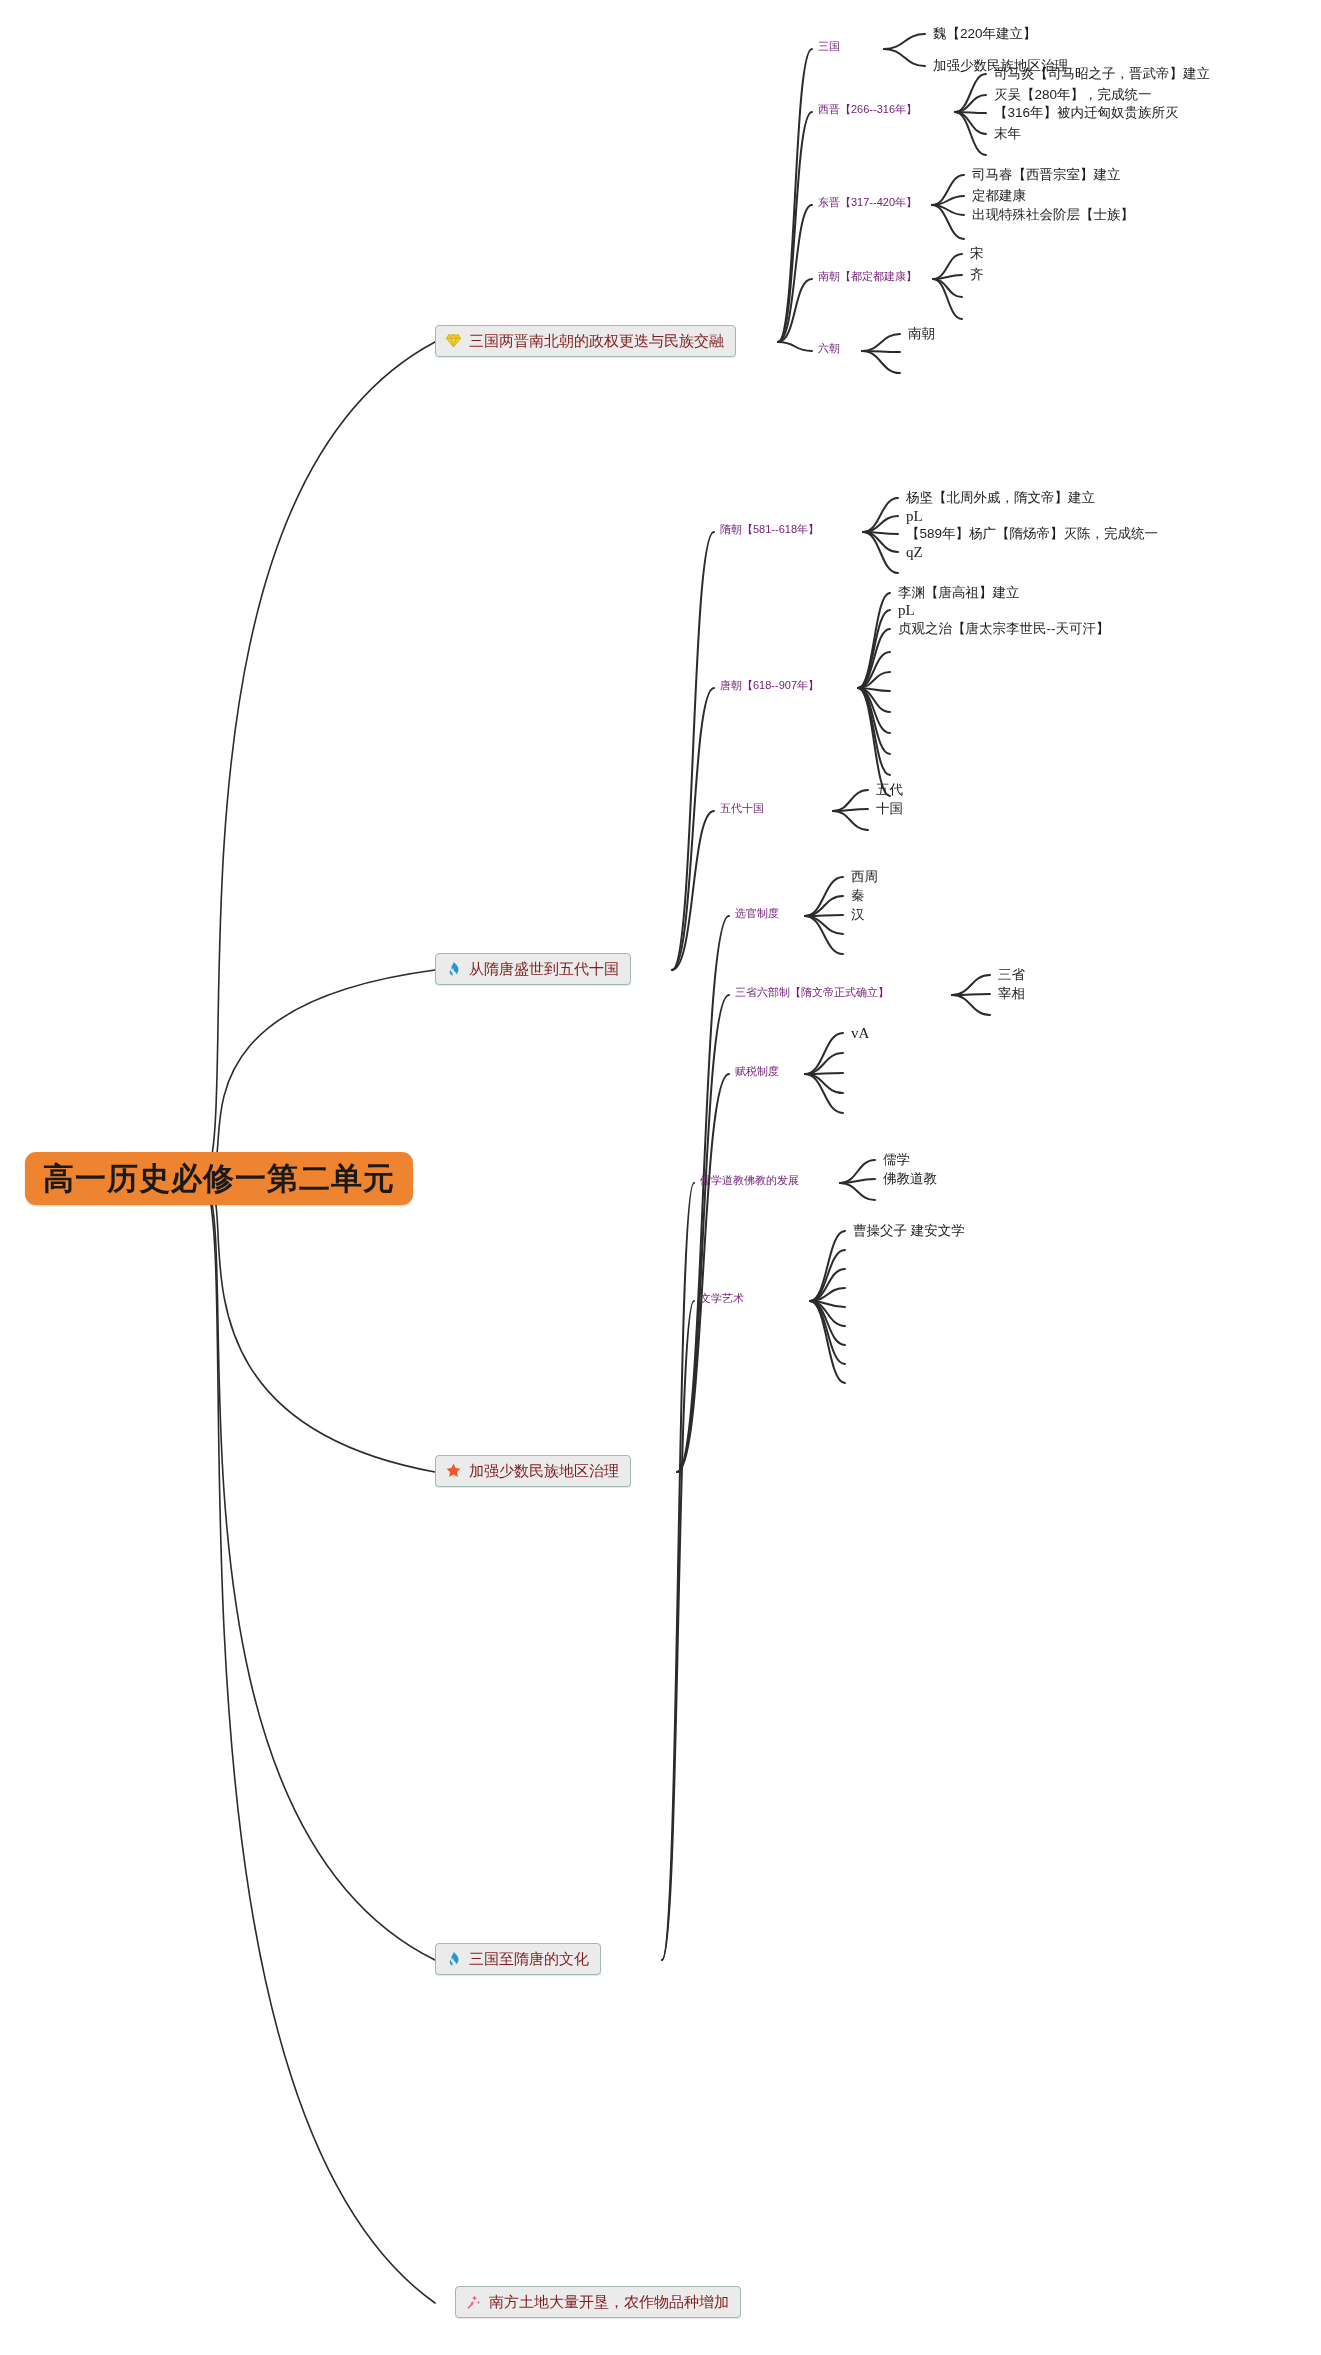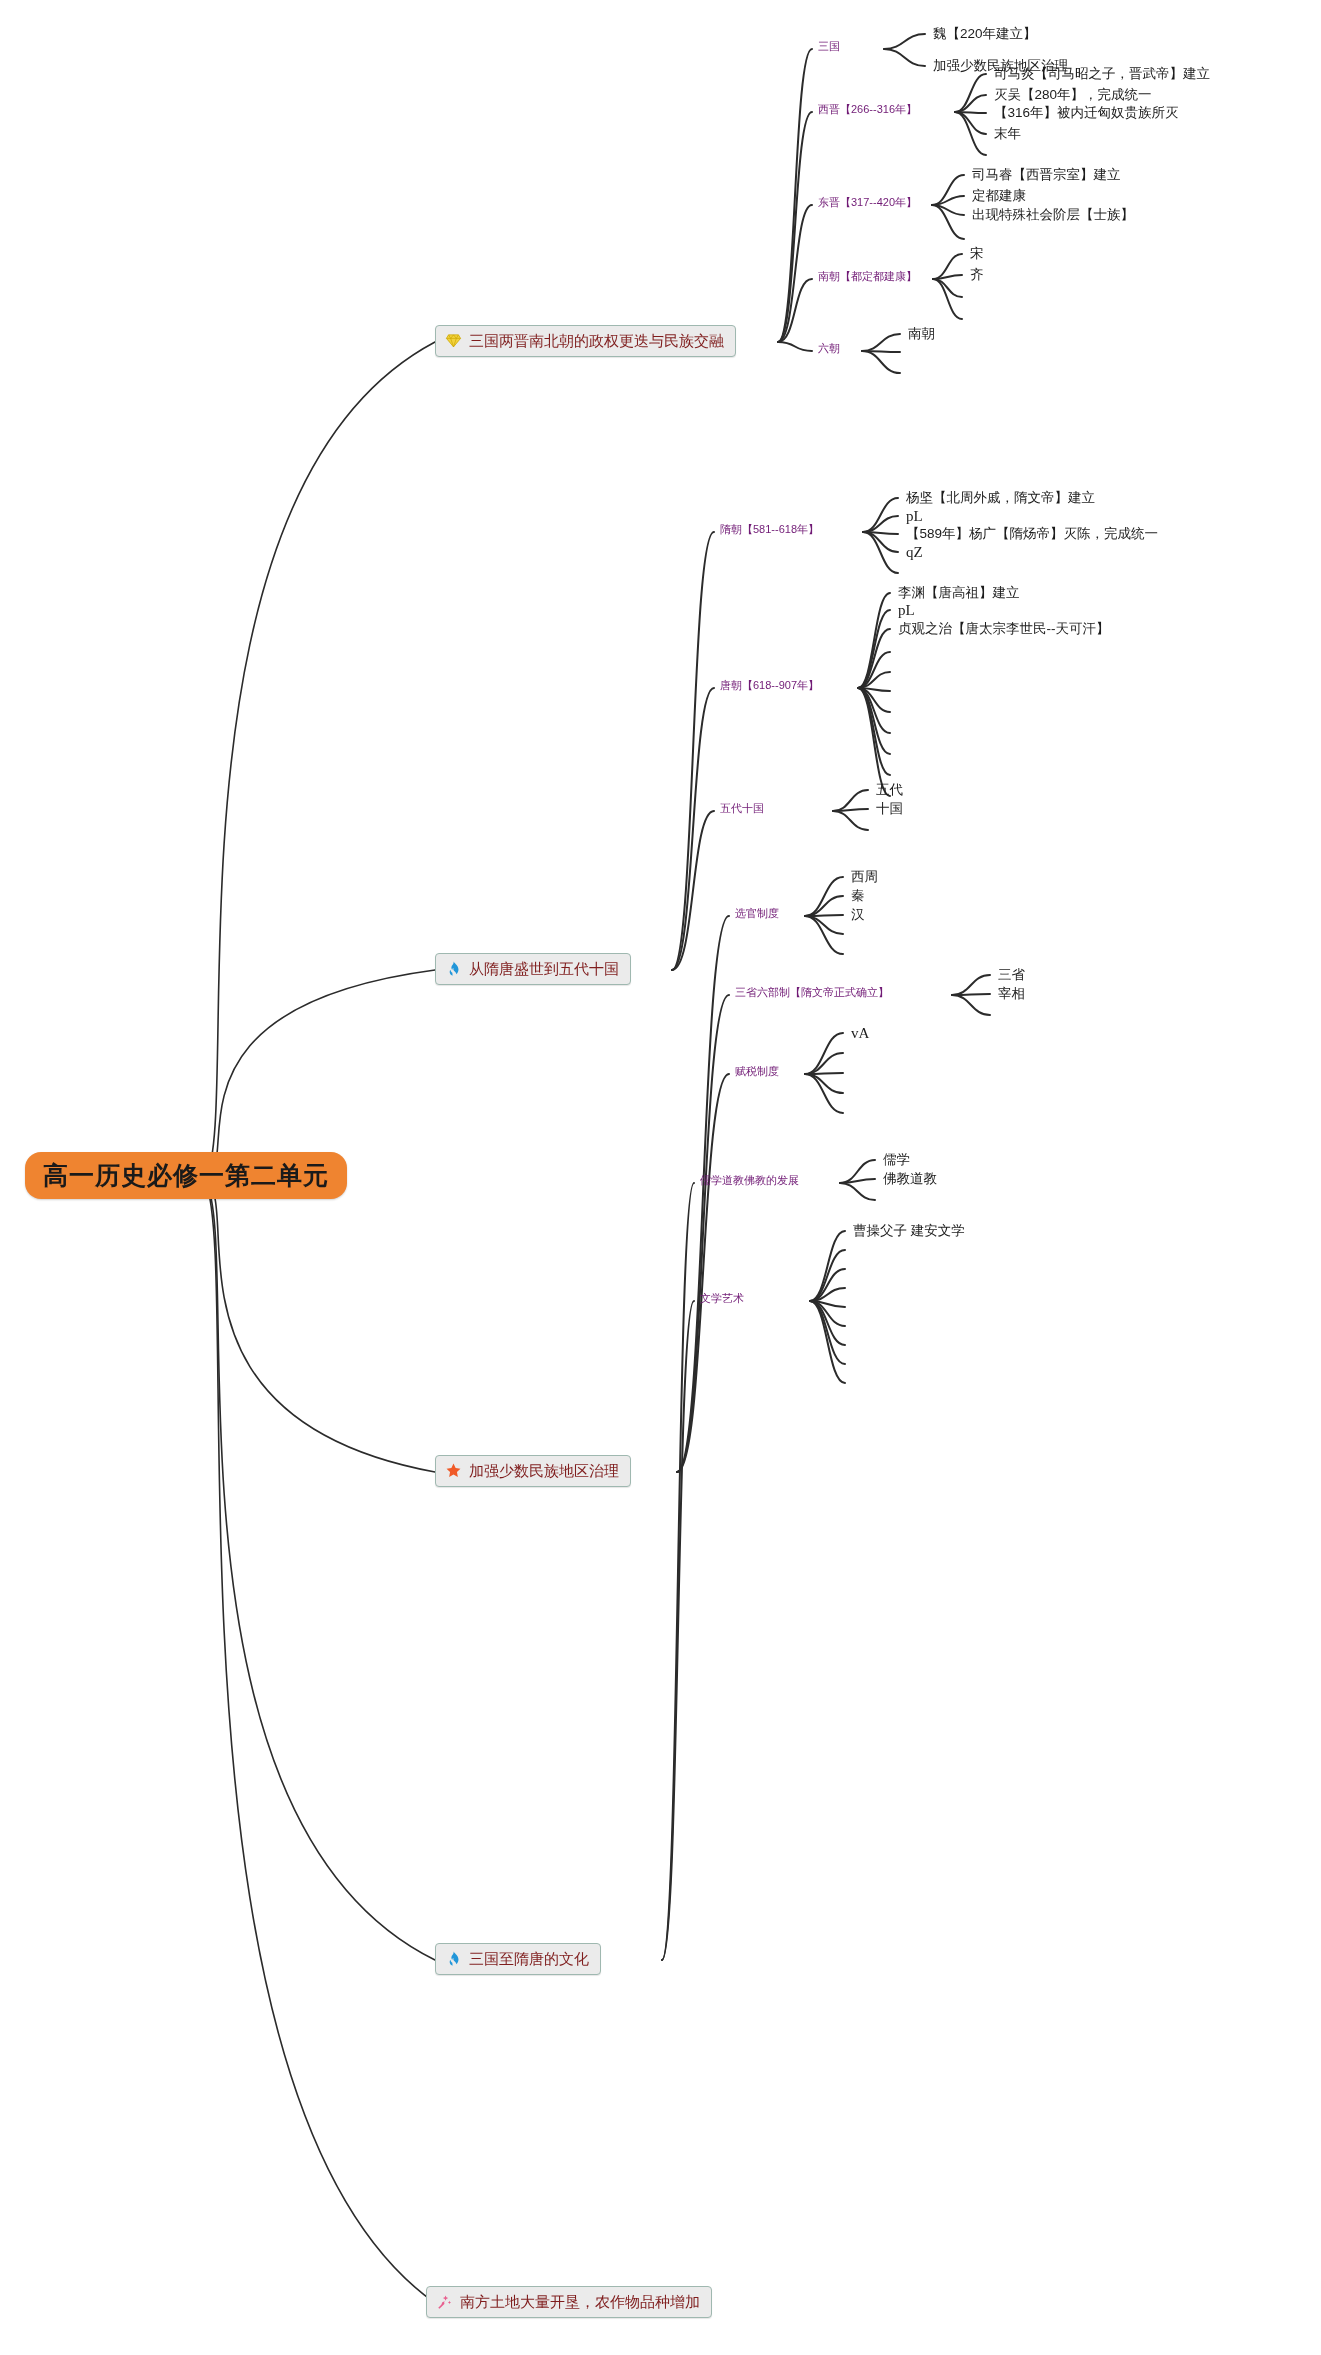--- a/index.html
+++ b/index.html
@@ -36,23 +36,23 @@
   }
   .node {
     position: absolute;
     white-space: nowrap;
     line-height: 1;
   }
   
   .node-root {
     background: #ef8430;
     color: #1a1a1a;
-    border-radius: 16px;
+    border-radius: 11px;
     padding: 11px 18px;
-    font-size: 25px;
+    font-size: 31px;
     font-weight: bold;
     letter-spacing: 1px;
     box-shadow: 0 1px 2px rgba(0,0,0,0.18);
   }
   
   .node-topic {
     background: #ebebeb;
     border: 1px solid #9fb8b0;
     border-radius: 4px;
     padding: 6px 11px 7px 9px;
@@ -245,21 +245,21 @@
             <path d="M12 2c1 4-3 5-3 9a4.2 4.2 0 0 0 1.6 3.4C9.4 13 12 11 12 11s-1 3 1.4 4.8C15 17 16 18.6 16 20c2-1.6 3-4 3-6.6C19 8 14.6 5.6 12 2z" fill="#2196d9"></path>
             <path d="M11.2 22c-2.6-.4-4.6-2.6-4.6-5.2 0-1.3.4-2.3 1-3.2.6 3.3 3 4.3 3 4.3s-.6 2.5.6 4.1z" fill="#2196d9"></path>
           </svg></span>
         <span class="topic-label">三国至隋唐的文化</span>
       </div>
       <div class="node node-sub" style="left: 700px; top: 1175px;">儒学道教佛教的发展</div>
       <div class="node node-leaf" style="left: 883px; top: 1153px;">儒学</div>
       <div class="node node-leaf" style="left: 883px; top: 1172px;">佛教道教</div>
       <div class="node node-sub" style="left: 700px; top: 1293px;">文学艺术</div>
       <div class="node node-leaf" style="left: 853px; top: 1224px;">曹操父子 建安文学</div>
-      <div class="node node-topic" style="left: 426px; top: 2286px;">
+      <div class="node node-topic" style="left: 455px; top: 2286px;">
         <span class="topic-icon"><svg viewBox="0 0 24 24" width="17" height="17">
             <path d="M13.5 3.5l1.1 2.6 2.6 1.1-2.6 1.1-1.1 2.6-1.1-2.6L9.8 7.2l2.6-1.1z" fill="#e8608f"></path>
             <path d="M19 11l.7 1.6 1.6.7-1.6.7-.7 1.6-.7-1.6-1.6-.7 1.6-.7z" fill="#e8608f"></path>
             <path d="M3.2 20.8l7.4-7.4 1.6 1.6-7.4 7.4z" fill="#e8608f"></path>
             <path d="M7.5 16.5l1.4-3.4 3.4-1.4-1.2 3.2z" fill="#e8608f"></path>
           </svg></span>
         <span class="topic-label">南方土地大量开垦，农作物品种增加</span>
       </div>
     </div>
 

